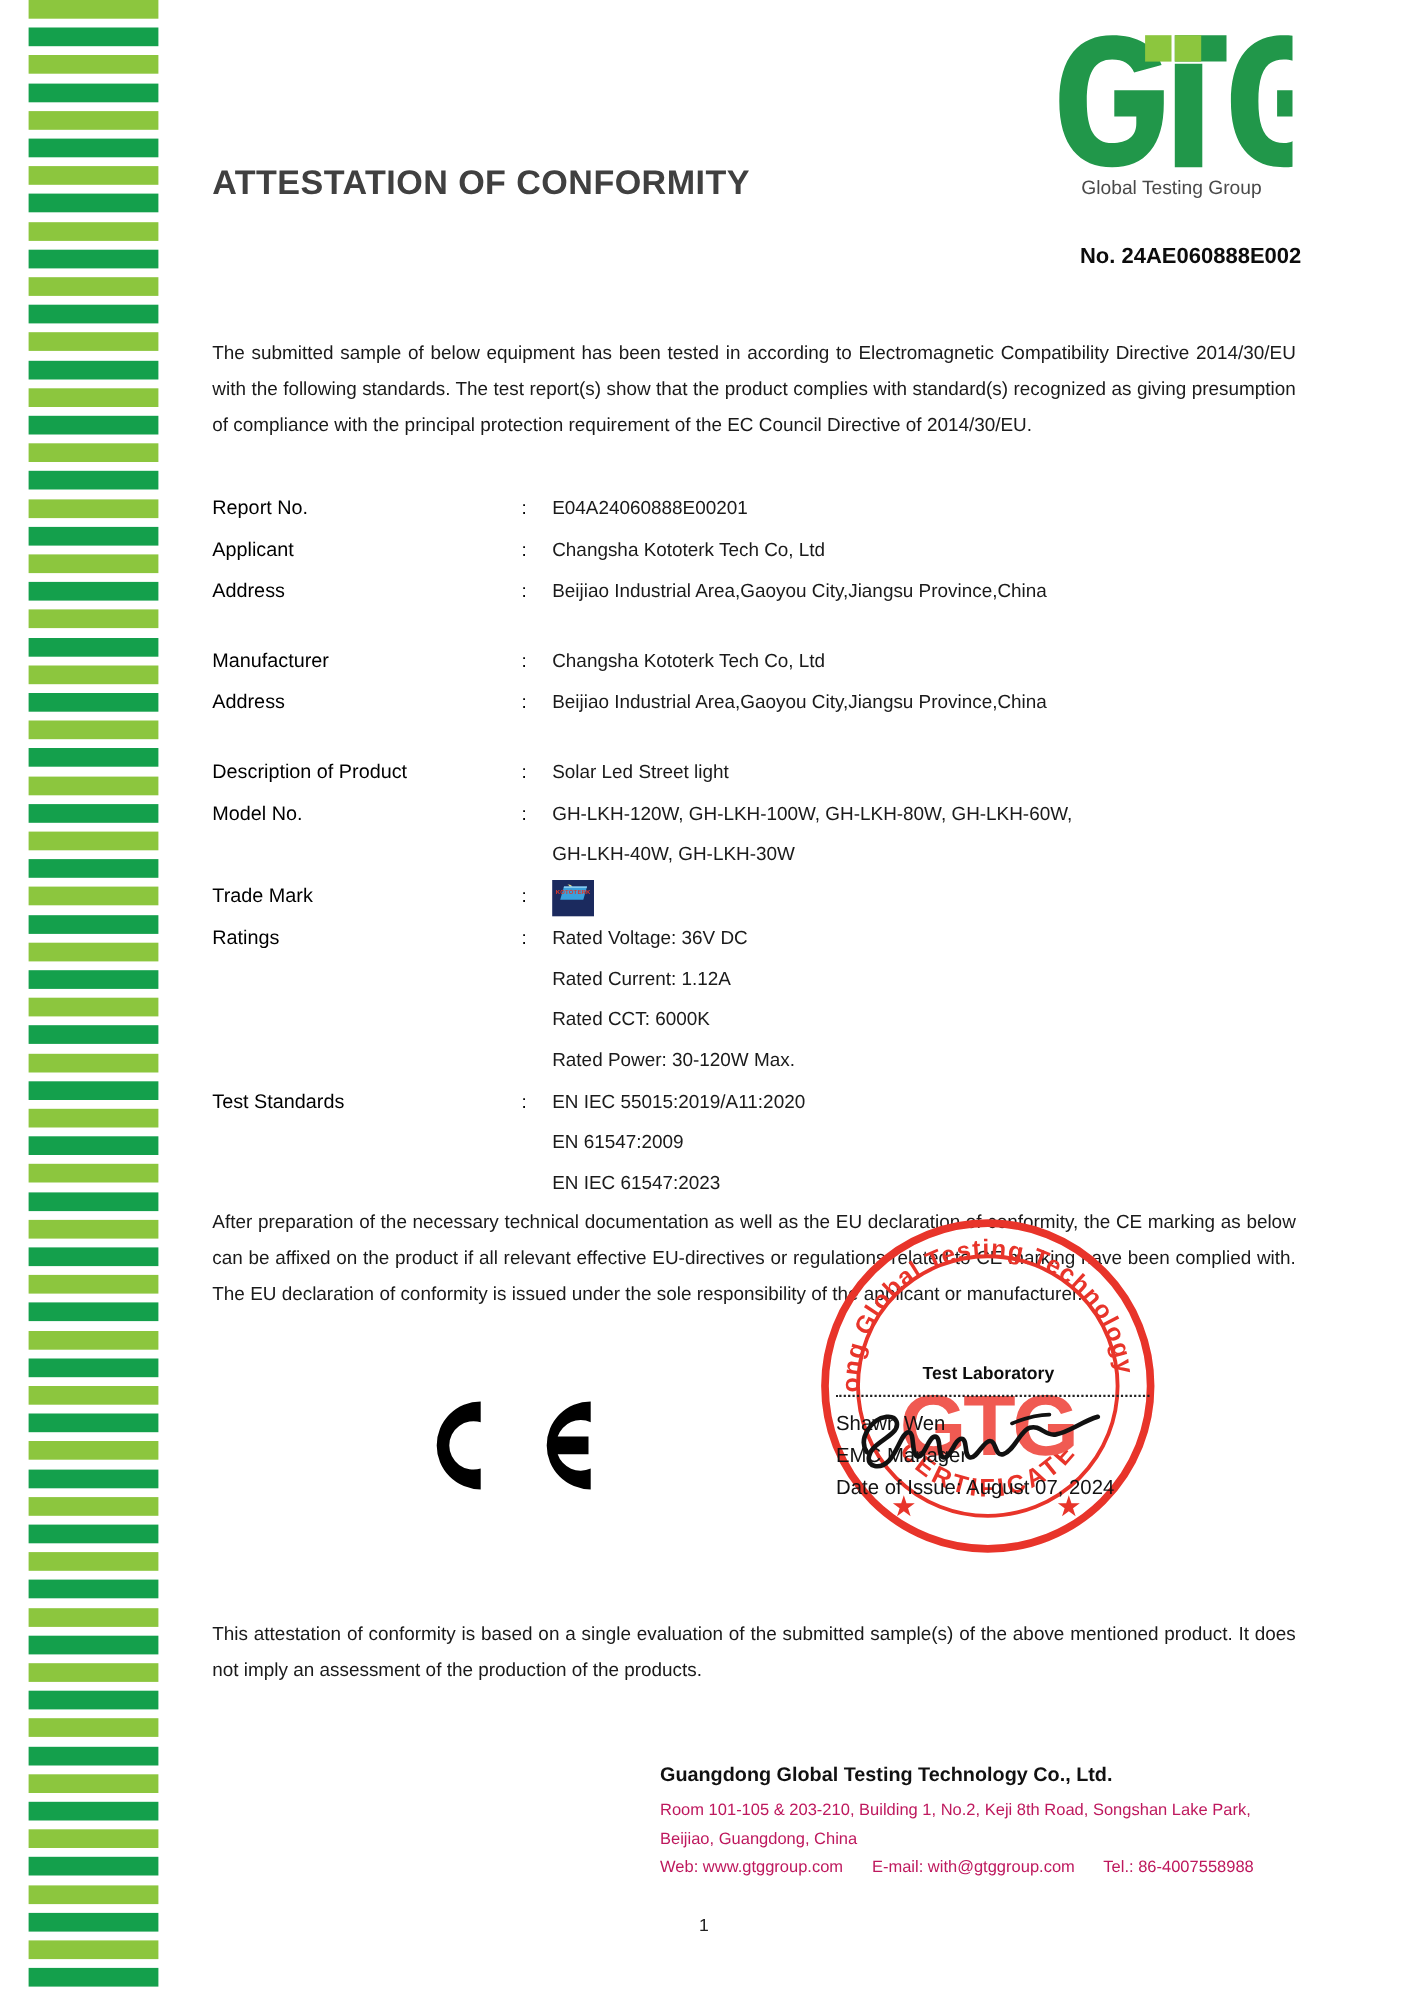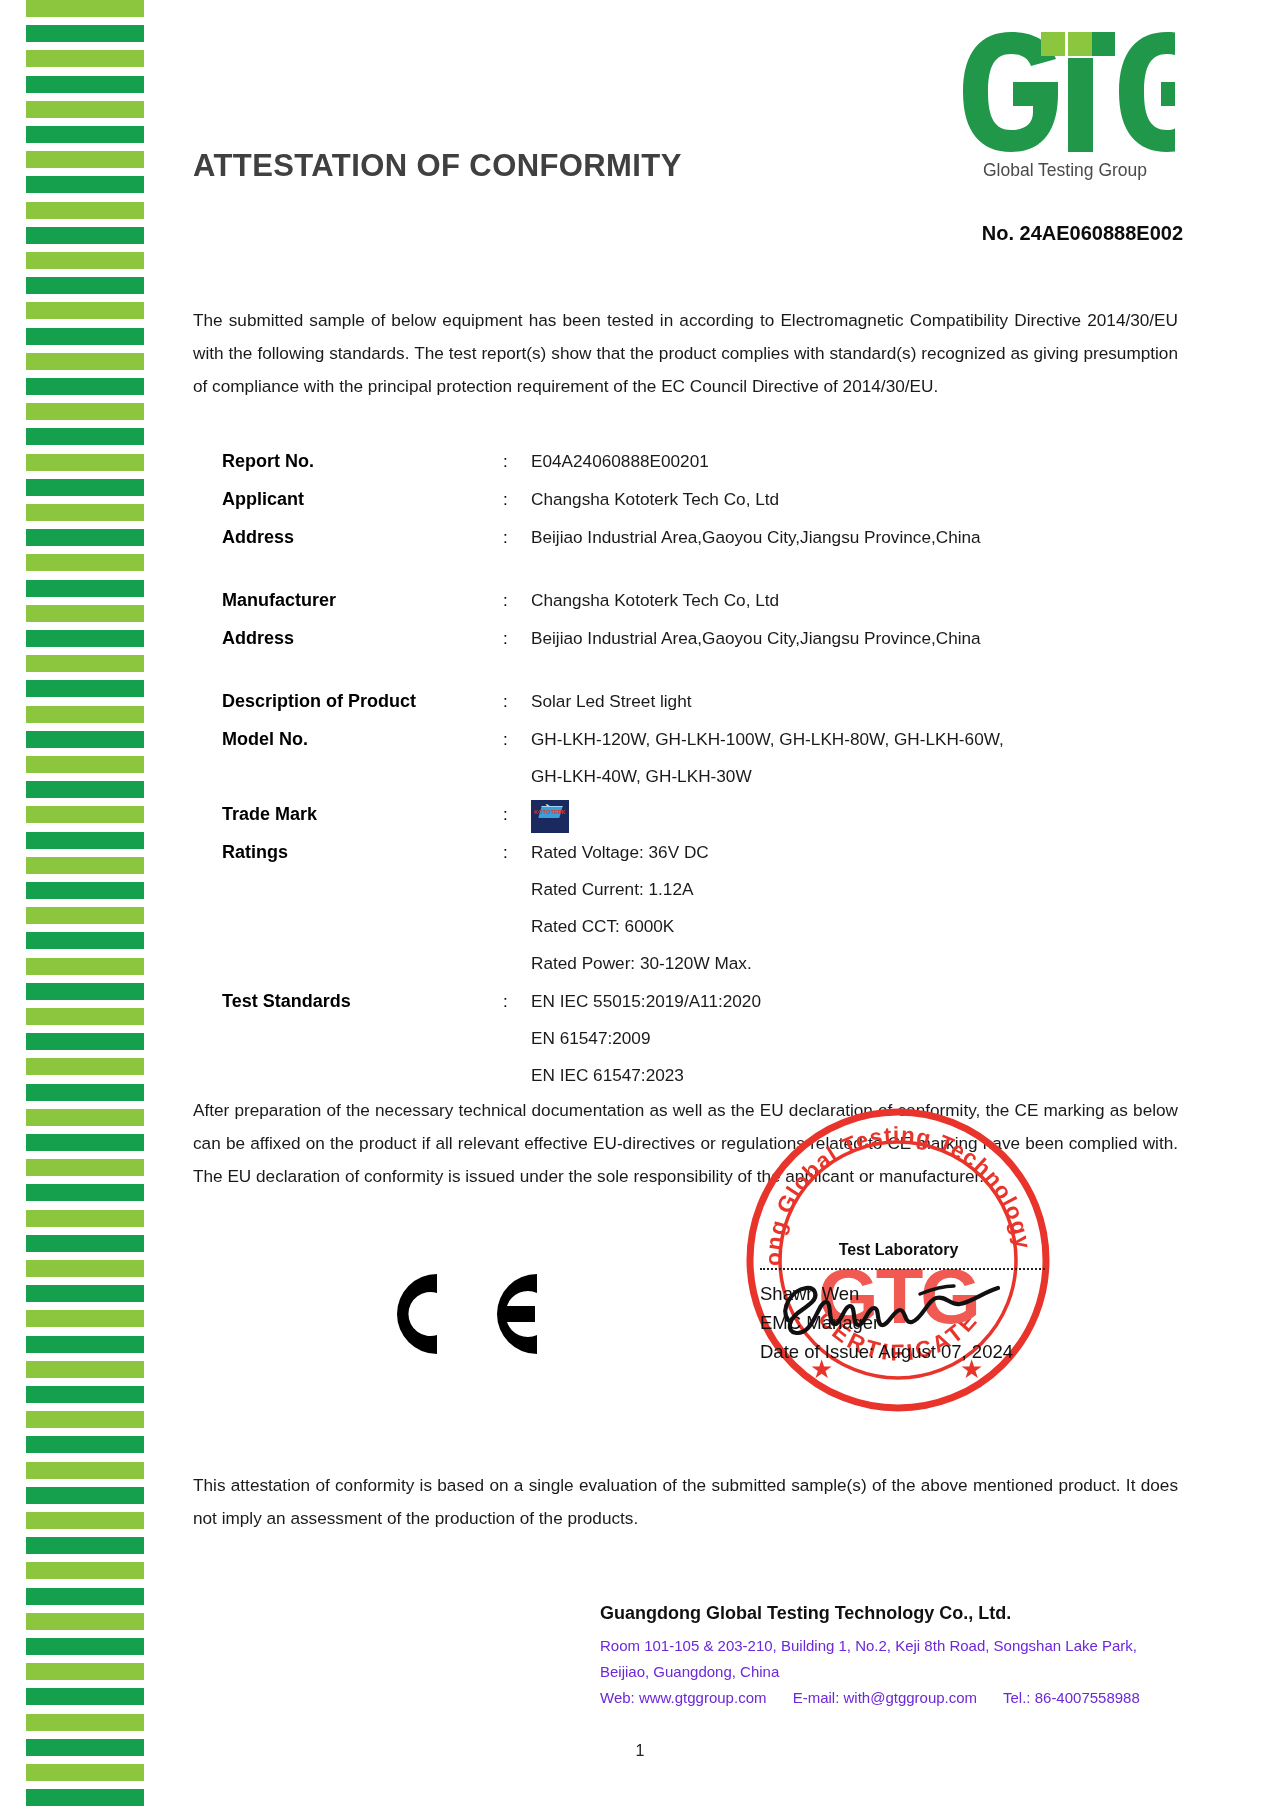--- a/index.html
+++ b/index.html
@@ -99,24 +99,23 @@
   .detail-row {
     display: flex;
     align-items: flex-start;
     margin-bottom: 1px;
   }
   .detail-row.gap-before { margin-top: 26px; }
   .detail-label {
     width: 281px;
     flex: 0 0 281px;
     font-size: 18px;
-    font-weight: bold;
+    font-weight: normal;
     line-height: 37px;
     color: #000000;
-    margin-left: 29px;
   }
   .detail-colon {
     width: 28px;
     flex: 0 0 28px;
     font-size: 17px;
     line-height: 37px;
     color: #000000;
   }
   .detail-value {
     flex: 1 1 auto;
@@ -237,21 +236,21 @@
   #footer-company {
     font-size: 18px;
     font-weight: bold;
     color: #111111;
     margin-bottom: 9px;
     white-space: nowrap;
   }
   .footer-line {
     font-size: 15px;
     line-height: 26px;
-    color: #6d28d9;
+    color: #be185d;
     white-space: nowrap;
   }
   .footer-contact span { margin-right: 22px; }
 
   #page-number {
     position: absolute;
     left: 0;
     top: 1742px;
     width: 1280px;
     text-align: center;

